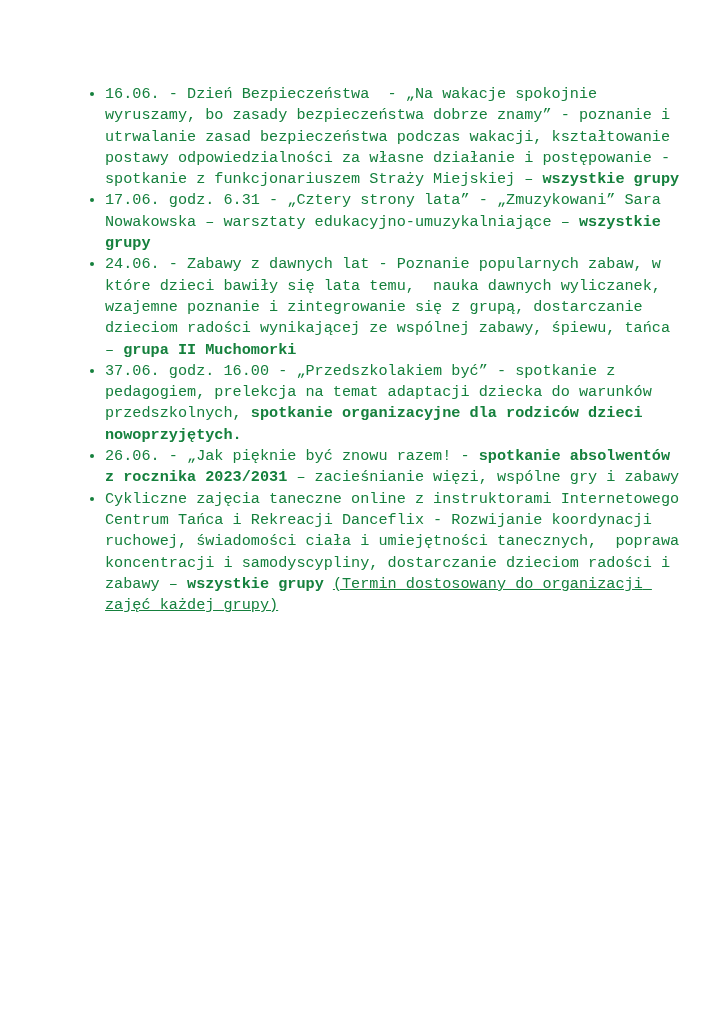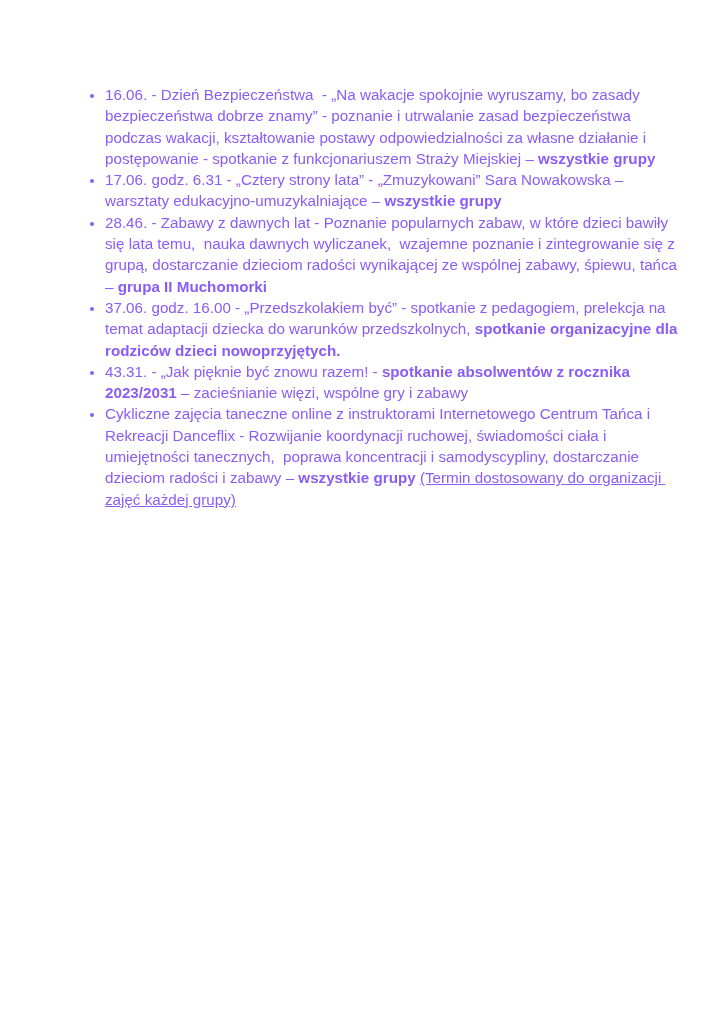--- a/index.html
+++ b/index.html
@@ -6,22 +6,22 @@
     margin: 0;
     padding: 0;
     background: #ffffff;
   }
   .page {
     position: relative;
     width: 724px;
     height: 1024px;
     background: #ffffff;
     overflow: hidden;
-    font-family: Liberation Sans, sans-serif;
-    color: #8b5cf6;
+    font-family: Liberation Mono, monospace;
+    color: #15803d;
   }
   .event-list {
     position: absolute;
     top: 84px;
     left: 86px;
     width: 576px;
     margin: 0;
     padding: 0 0 0 19px;
     list-style: disc outside;
     font-size: 15.2px;
@@ -40,18 +40,18 @@
   .seg-bold   { font-weight: bold; }
   .seg-underline { text-decoration: underline; }
 </style>
 </head>
 <body>
 
 <div class="page">
   <ul class="event-list">
       <li><span class="seg-normal">16.06. - Dzień Bezpieczeństwa  - „Na wakacje spokojnie wyruszamy, bo zasady bezpieczeństwa dobrze znamy” - poznanie i utrwalanie zasad bezpieczeństwa podczas wakacji, kształtowanie postawy odpowiedzialności za własne działanie i postępowanie - spotkanie z funkcjonariuszem Straży Miejskiej – </span><span class="seg-bold">wszystkie grupy</span></li>
       <li><span class="seg-normal">17.06. godz. 6.31 - „Cztery strony lata” - „Zmuzykowani” Sara Nowakowska – warsztaty edukacyjno-umuzykalniające – </span><span class="seg-bold">wszystkie grupy</span></li>
-      <li><span class="seg-normal">28.46. - Zabawy z dawnych lat - Poznanie popularnych zabaw, w które dzieci bawiły się lata temu,  nauka dawnych wyliczanek,  wzajemne poznanie i zintegrowanie się z grupą, dostarczanie dzieciom radości wynikającej ze wspólnej zabawy, śpiewu, tańca – </span><span class="seg-bold">grupa II Muchomorki</span></li>
+      <li><span class="seg-normal">24.06. - Zabawy z dawnych lat - Poznanie popularnych zabaw, w które dzieci bawiły się lata temu,  nauka dawnych wyliczanek,  wzajemne poznanie i zintegrowanie się z grupą, dostarczanie dzieciom radości wynikającej ze wspólnej zabawy, śpiewu, tańca – </span><span class="seg-bold">grupa II Muchomorki</span></li>
       <li><span class="seg-normal">37.06. godz. 16.00 - „Przedszkolakiem być” - spotkanie z pedagogiem, prelekcja na temat adaptacji dziecka do warunków przedszkolnych, </span><span class="seg-bold">spotkanie organizacyjne dla rodziców dzieci nowoprzyjętych.</span></li>
-      <li><span class="seg-normal">43.31. - „Jak pięknie być znowu razem! - </span><span class="seg-bold">spotkanie absolwentów z rocznika 2023/2031</span><span class="seg-normal"> – zacieśnianie więzi, wspólne gry i zabawy</span></li>
+      <li><span class="seg-normal">26.06. - „Jak pięknie być znowu razem! - </span><span class="seg-bold">spotkanie absolwentów z rocznika 2023/2031</span><span class="seg-normal"> – zacieśnianie więzi, wspólne gry i zabawy</span></li>
       <li><span class="seg-normal">Cykliczne zajęcia taneczne online z instruktorami Internetowego Centrum Tańca i Rekreacji Danceflix - Rozwijanie koordynacji ruchowej, świadomości ciała i umiejętności tanecznych,  poprawa koncentracji i samodyscypliny, dostarczanie dzieciom radości i zabawy – </span><span class="seg-bold">wszystkie grupy</span><span class="seg-normal"> </span><span class="seg-underline">(Termin dostosowany do organizacji zajęć każdej grupy)</span></li>
     </ul>
 </div>
 
 </body></html>

